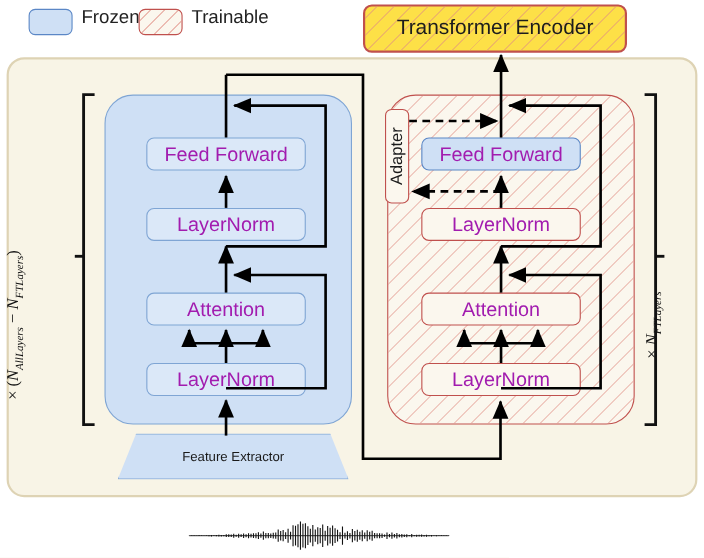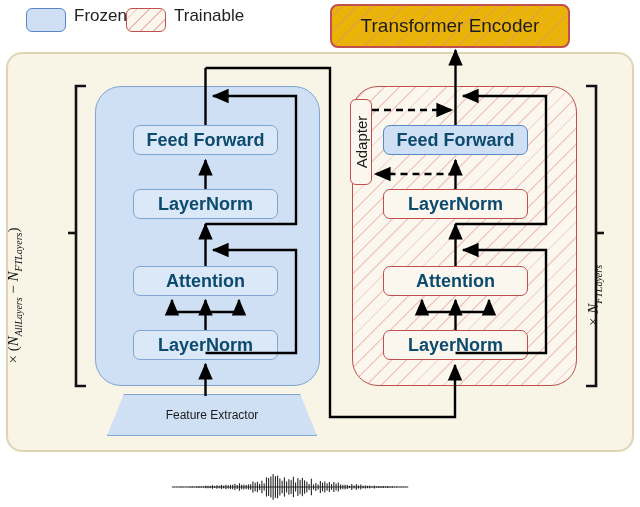--- a/index.html
+++ b/index.html
@@ -33,21 +33,21 @@
     background:#f8f4e6;border:2px solid #ded3b4;border-radius:16px;
     box-sizing:border-box;
   }
   #wav2vec-label{
     right:22px;bottom:6px;font-size:19px;color:#9b9b93;
   }
 
   
   #encoder-box{
     left:330px;top:4px;width:240px;height:44px;
-    border:2px solid #c0504d;border-radius:8px;background:#eab308;
+    border:2px solid #c0504d;border-radius:8px;background:#fde047;
     box-sizing:border-box;overflow:hidden;
   }
   #encoder-box .hatch{
     position:absolute;left:-40px;top:-40px;width:340px;height:140px;
     background:repeating-linear-gradient(-45deg,
       rgba(224,140,130,.45) 0 1.2px, rgba(0,0,0,0) 1.2px 11px);
   }
   #encoder-text{
     position:absolute;inset:0;display:flex;align-items:center;justify-content:center;
     font-size:19px;color:#1d1d1d;
@@ -68,21 +68,21 @@
   #train-block .hatch{
     position:absolute;left:-60px;top:-60px;width:360px;height:430px;
     background:repeating-linear-gradient(-45deg,
       rgba(226,150,140,.45) 0 1.3px, rgba(0,0,0,0) 1.3px 11px);
   }
 
   
   .node{
     position:absolute;height:30px;border-radius:7px;box-sizing:border-box;
     display:flex;align-items:center;justify-content:center;
-    font-size:18px;color:#0c4a6e;white-space:nowrap;font-weight:bold;
+    font-size:18px;color:#a21caf;white-space:nowrap;
   }
   .node.frozen{background:#dbe8f8;border:1.6px solid #7fa5d4;}
   .node.trainable{background:#fbf7ee;border:1.6px solid #c0504d;}
   .node.frozen-on-train{background:#cfe0f5;border:1.6px solid #5b87c6;}
 
   
   .col-l{left:133px;width:145px;}
   .col-r{left:383px;width:145px;}
 
   

